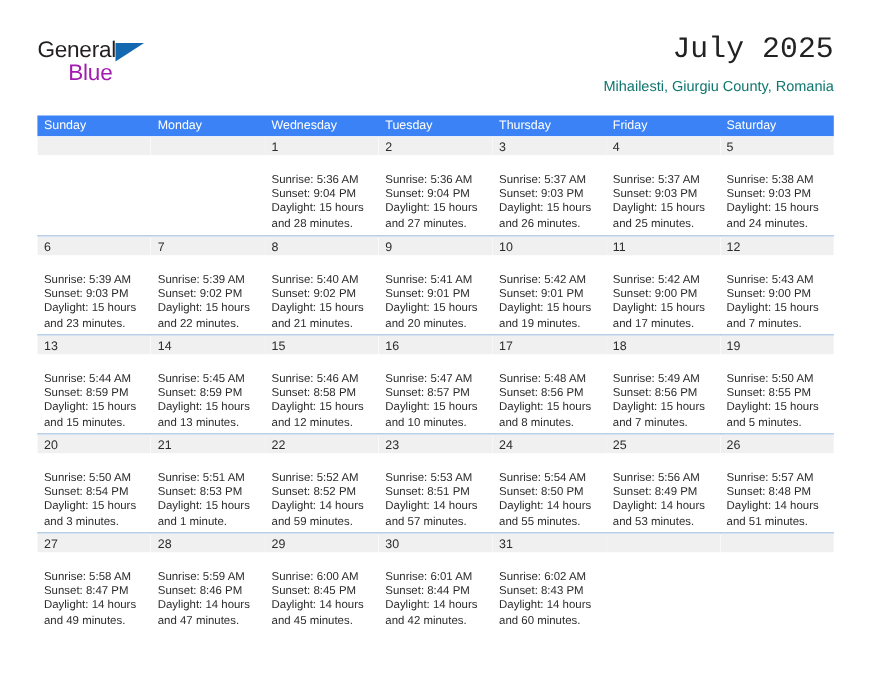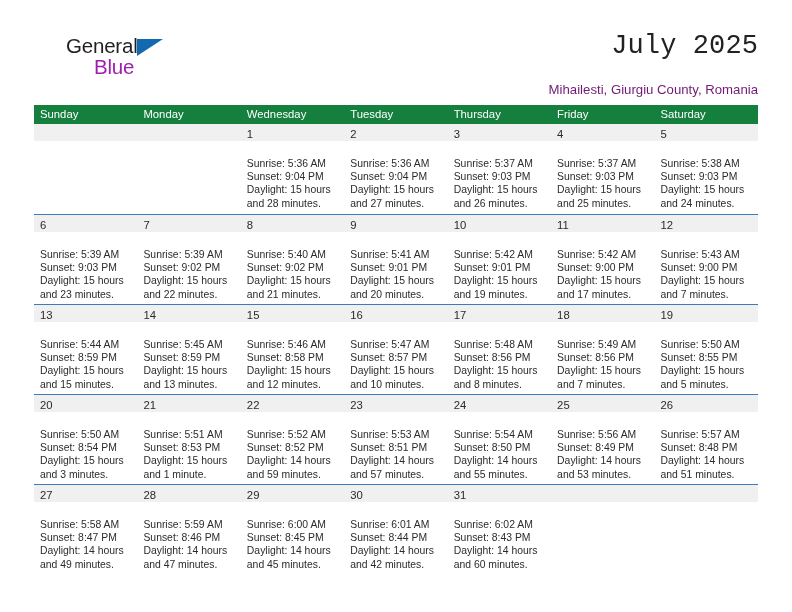--- a/index.html
+++ b/index.html
@@ -27,21 +27,20 @@
     right: 34px;
     height: 66px;
   }
 
   .logo {
     position: absolute;
     left: 0;
     top: 4px;
     width: 160px;
     height: 52px;
-    margin-left: 32px;
   }
   .logo-general {
     position: absolute;
     left: 0;
     top: 0;
     font-size: 20.5px;
     letter-spacing: -0.2px;
     color: #231f20;
     font-family: "Liberation Sans", sans-serif;
   }
@@ -72,37 +71,37 @@
   }
   .month-title {
     font-size: 27px;
     color: #222222;
     font-weight: normal;
     line-height: 32px;
     letter-spacing: 0.1px;
     font-family: Liberation Mono, monospace;
   }
   .location {
-    margin-top: 20px;
+    margin-top: 9px;
     font-size: 13.2px;
-    color: #701a75;
+    color: #0f766e;
     line-height: 16px;
   }
 
   
   .calendar {
     position: absolute;
     left: 34px;
     top: 105px;
     width: 724px;
   }
 
   .weekday-row {
     display: flex;
-    background: #15803d;
+    background: #3b82f6;
     height: 19px;
   }
   .weekday {
     flex: 1 1 0;
     color: #ffffff;
     font-size: 11.3px;
     line-height: 19px;
     padding-left: 6px;
     white-space: nowrap;
     overflow: hidden;

